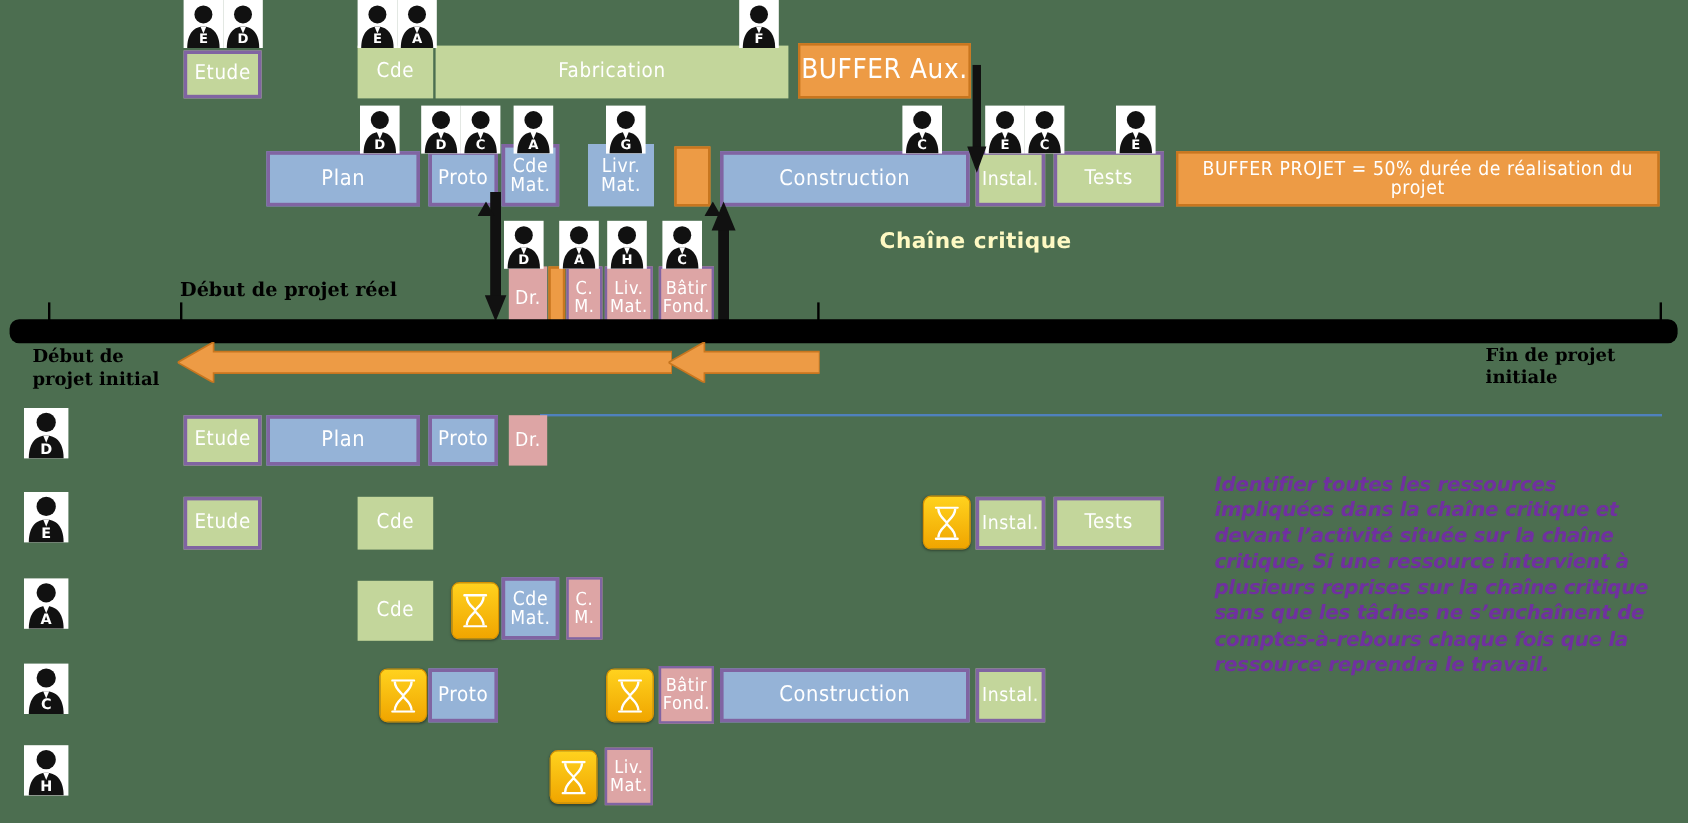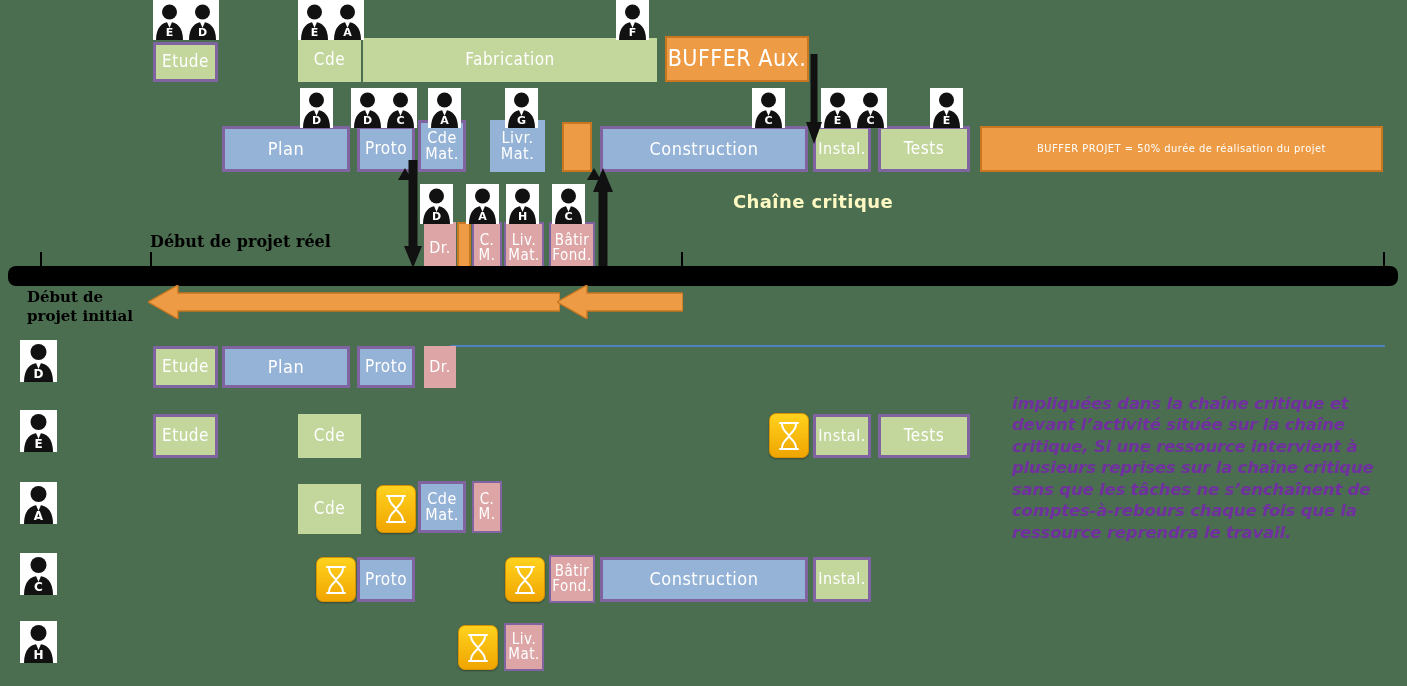--- a/index.html
+++ b/index.html
@@ -122,21 +122,21 @@
 Mat.</div>
 
   <div class="box orange bd-or" style="left:562px;top:122px;width:30px;height:50px;font-size:13px;"></div>
 
   <div class="box blue bd" style="left:600px;top:126px;width:208px;height:46px;font-size:18px;">Construction</div>
 
   <div class="box green bd" style="left:813px;top:126px;width:58px;height:46px;font-size:16px;">Instal.</div>
 
   <div class="box green bd" style="left:878px;top:126px;width:92px;height:46px;font-size:17px;">Tests</div>
 
-  <div class="box orange bd-or" style="left:980px;top:126px;width:403px;height:46px;font-size:11px;">BUFFER  PROJET = 50% durée de réalisation du projet</div>
+  <div class="box orange bd-or" style="left:980px;top:126px;width:403px;height:46px;font-size:16px;">BUFFER  PROJET = 50% durée de réalisation du projet</div>
 
   <div class="avatar" style="left:300px;top:88px;width:33px;height:40px;">
     <svg width="33" height="40" viewBox="0 0 33 40">
         <circle cx="16.5" cy="12" r="7.5" fill="#111"></circle>
         <path d="M3 40 C3 27 9.5 22 16.5 22 C23.5 22 30 27 30 40 Z" fill="#111"></path>
         <path d="M14 22 L16.5 28 L19 22 Z" fill="#fff"></path>
       </svg>
     <span class="av-letter" style="font-size:11px;">D</span>
   </div>
   <div class="avatar" style="left:351px;top:88px;width:33px;height:40px;">
@@ -286,20 +286,21 @@
 
   <div class="tl-bar" style="left:8px;top:266px;width:1390px;height:20px;"></div>
   <div class="tl-tick" style="left:40px;top:252px;height:20px;"></div>
   <div class="tl-tick" style="left:150px;top:252px;height:20px;"></div>
   <div class="tl-tick" style="left:681px;top:252px;height:20px;"></div>
   <div class="tl-tick" style="left:1383px;top:252px;height:20px;"></div>
 
   <div class="tl-label" style="left:150px;top:232px;font-size:16px;">Début de projet réel</div>
   <div class="tl-label" style="left:27px;top:288px;font-size:15px;line-height:1.25;">Début de
 projet initial</div>
+  <div class="tl-label" style="left:1238px;top:287px;font-size:15px;">Fin de projet initiale</div>
 
   <div class="arrow-wrap" style="left:148px;top:285px;width:412px;height:34px;">
     <svg width="412" height="34" viewBox="0 0 412 34">
       <path d="M412 8 L412 26 L30 26 L30 34 L0 17 L30 0 L30 8 Z" fill="#ed9b45" stroke="#c8761f" stroke-width="1.4"></path>
     </svg>
   </div>
   <div class="arrow-wrap" style="left:557px;top:285px;width:126px;height:34px;">
     <svg width="126" height="34" viewBox="0 0 126 34">
       <path d="M126 8 L126 26 L30 26 L30 34 L0 17 L30 0 L30 8 Z" fill="#ed9b45" stroke="#c8761f" stroke-width="1.4"></path>
     </svg>
@@ -396,20 +397,21 @@
   <div class="hg" style="left:458px;top:625px;width:40px;height:45px;">
     <svg width="22" height="28" viewBox="0 0 22 28">
         <path d="M2 1 H20 M2 27 H20" stroke="#fff" stroke-width="2" stroke-linecap="round"></path>
         <path d="M4 2 C4 9 11 12 11 14 C11 16 4 19 4 26 M18 2 C18 9 11 12 11 14 C11 16 18 19 18 26" stroke="#fff" stroke-width="2" fill="none"></path>
       </svg>
   </div>
   <div class="box pink bd-thin" style="left:504px;top:623px;width:40px;height:48px;font-size:15px;white-space:pre-line;">Liv.
 Mat.</div>
 
   <div class="note" style="left:1012px;top:393px;width:380px;font-size:16.5px;">
+    <div>Identifier toutes les ressources</div>
     <div>impliquées dans la chaîne critique et</div>
     <div>devant l’activité située sur la chaîne</div>
     <div>critique, Si une ressource intervient à</div>
     <div>plusieurs reprises sur la chaîne critique</div>
     <div>sans que les tâches ne s’enchaînent de</div>
     <div>comptes-à-rebours chaque fois que la</div>
     <div>ressource reprendra le travail.</div>
   </div>
 
 </div>

